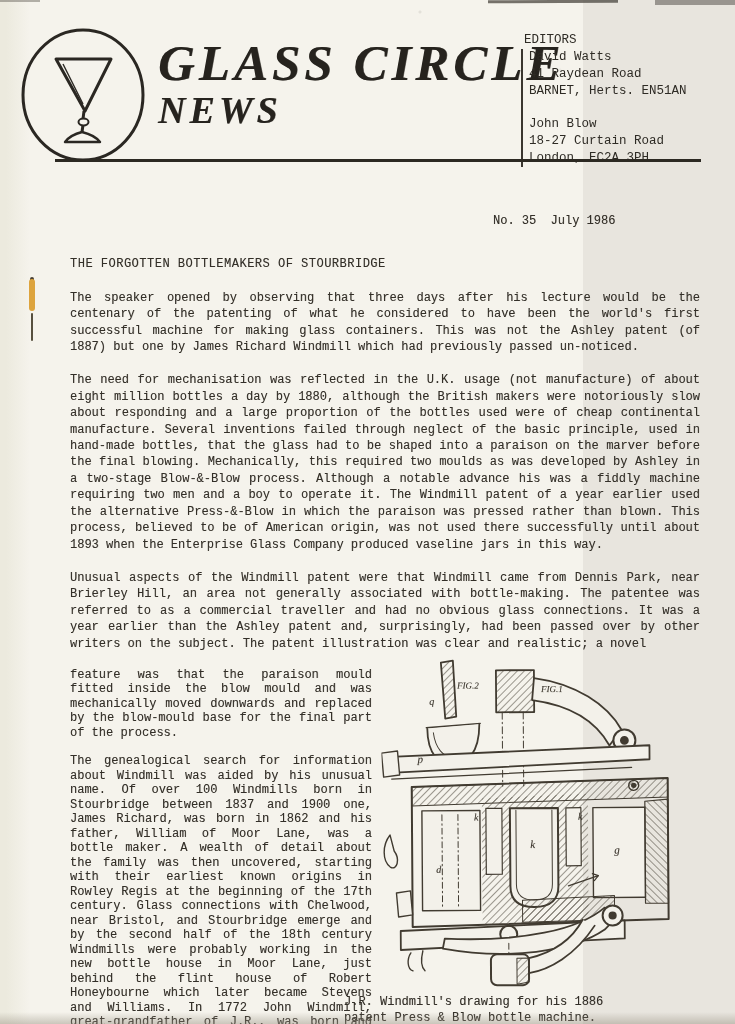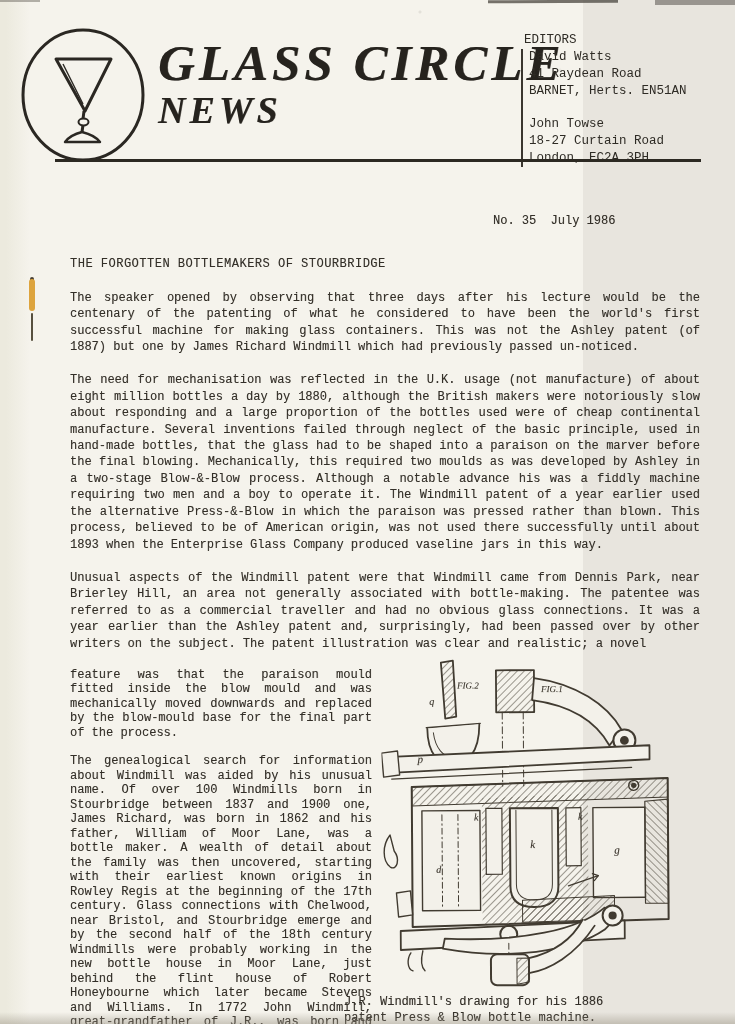--- a/index.html
+++ b/index.html
@@ -86,21 +86,21 @@
     </div>
     <div class="editors">
       <div class="hd">EDITORS</div>
       <div class="grp">
         <div>David Watts</div>
         <div>41 Raydean Road</div>
         <div>BARNET, Herts. EN51AN</div>
       </div>
       <div class="gap"></div>
       <div class="grp">
-        <div>John Towse</div>
+        <div>John Blow</div>
         <div>18-27 Curtain Road</div>
         <div>London, EC2A 3PH.</div>
       </div>
     </div>
     <div class="header-rule"></div>
   </div>
 
   <div class="content">
     <div class="issue">No. 35  July 1986</div>
     <div class="article-title">THE FORGOTTEN BOTTLEMAKERS OF STOURBRIDGE</div>

